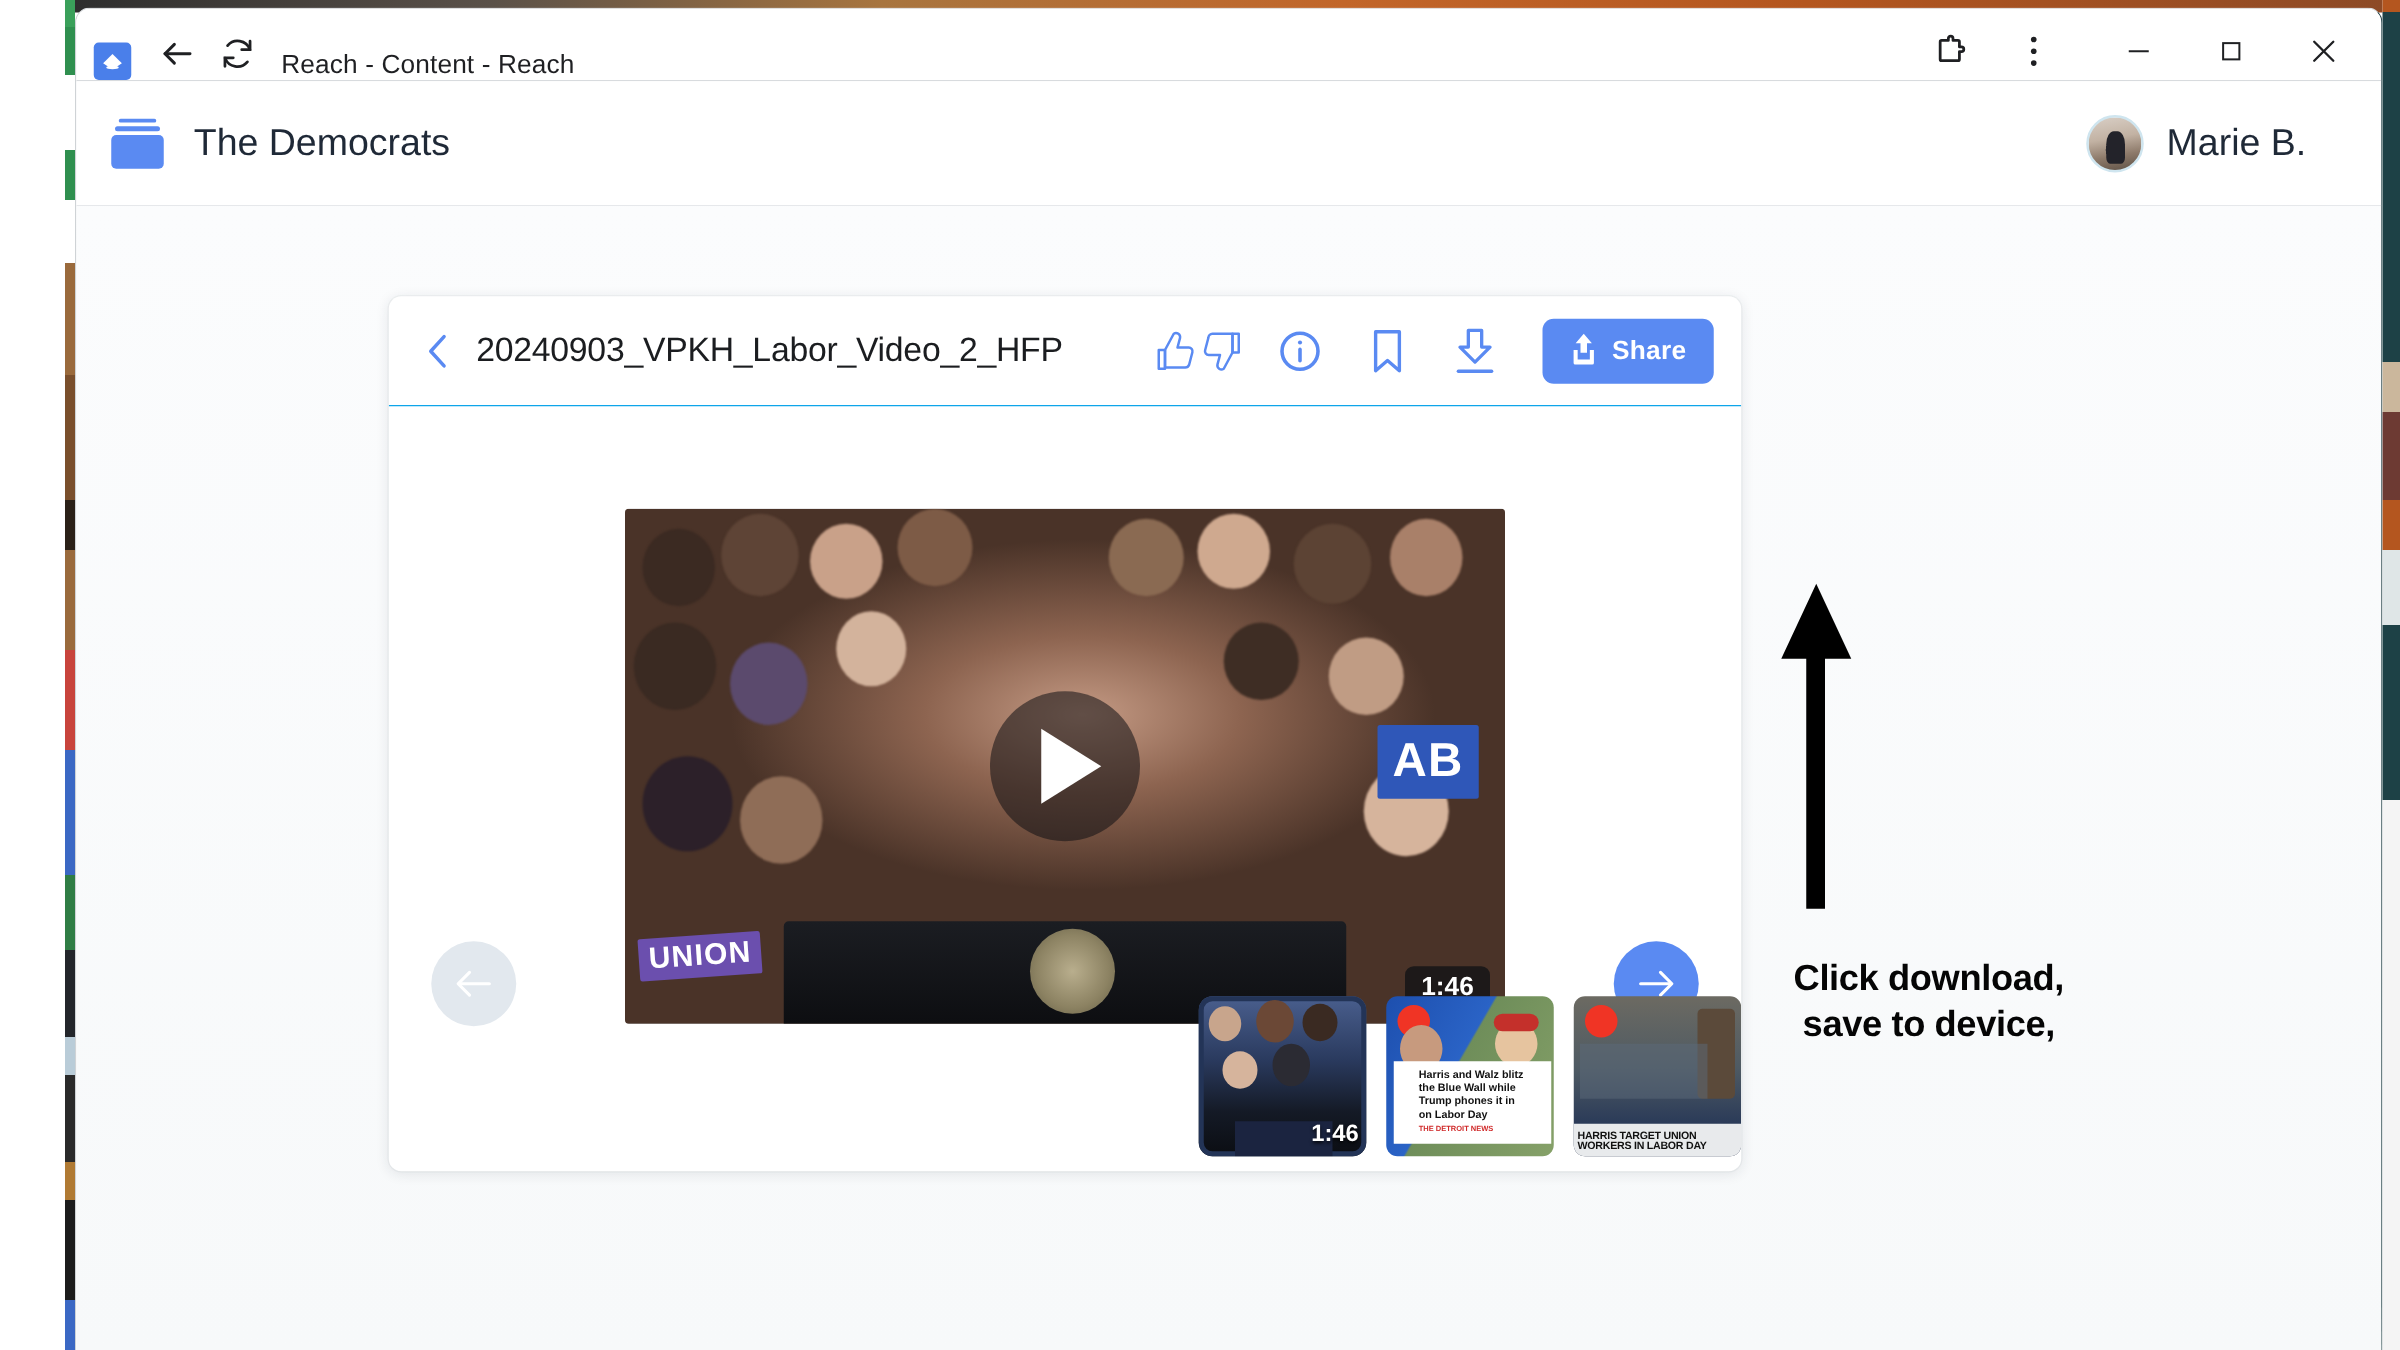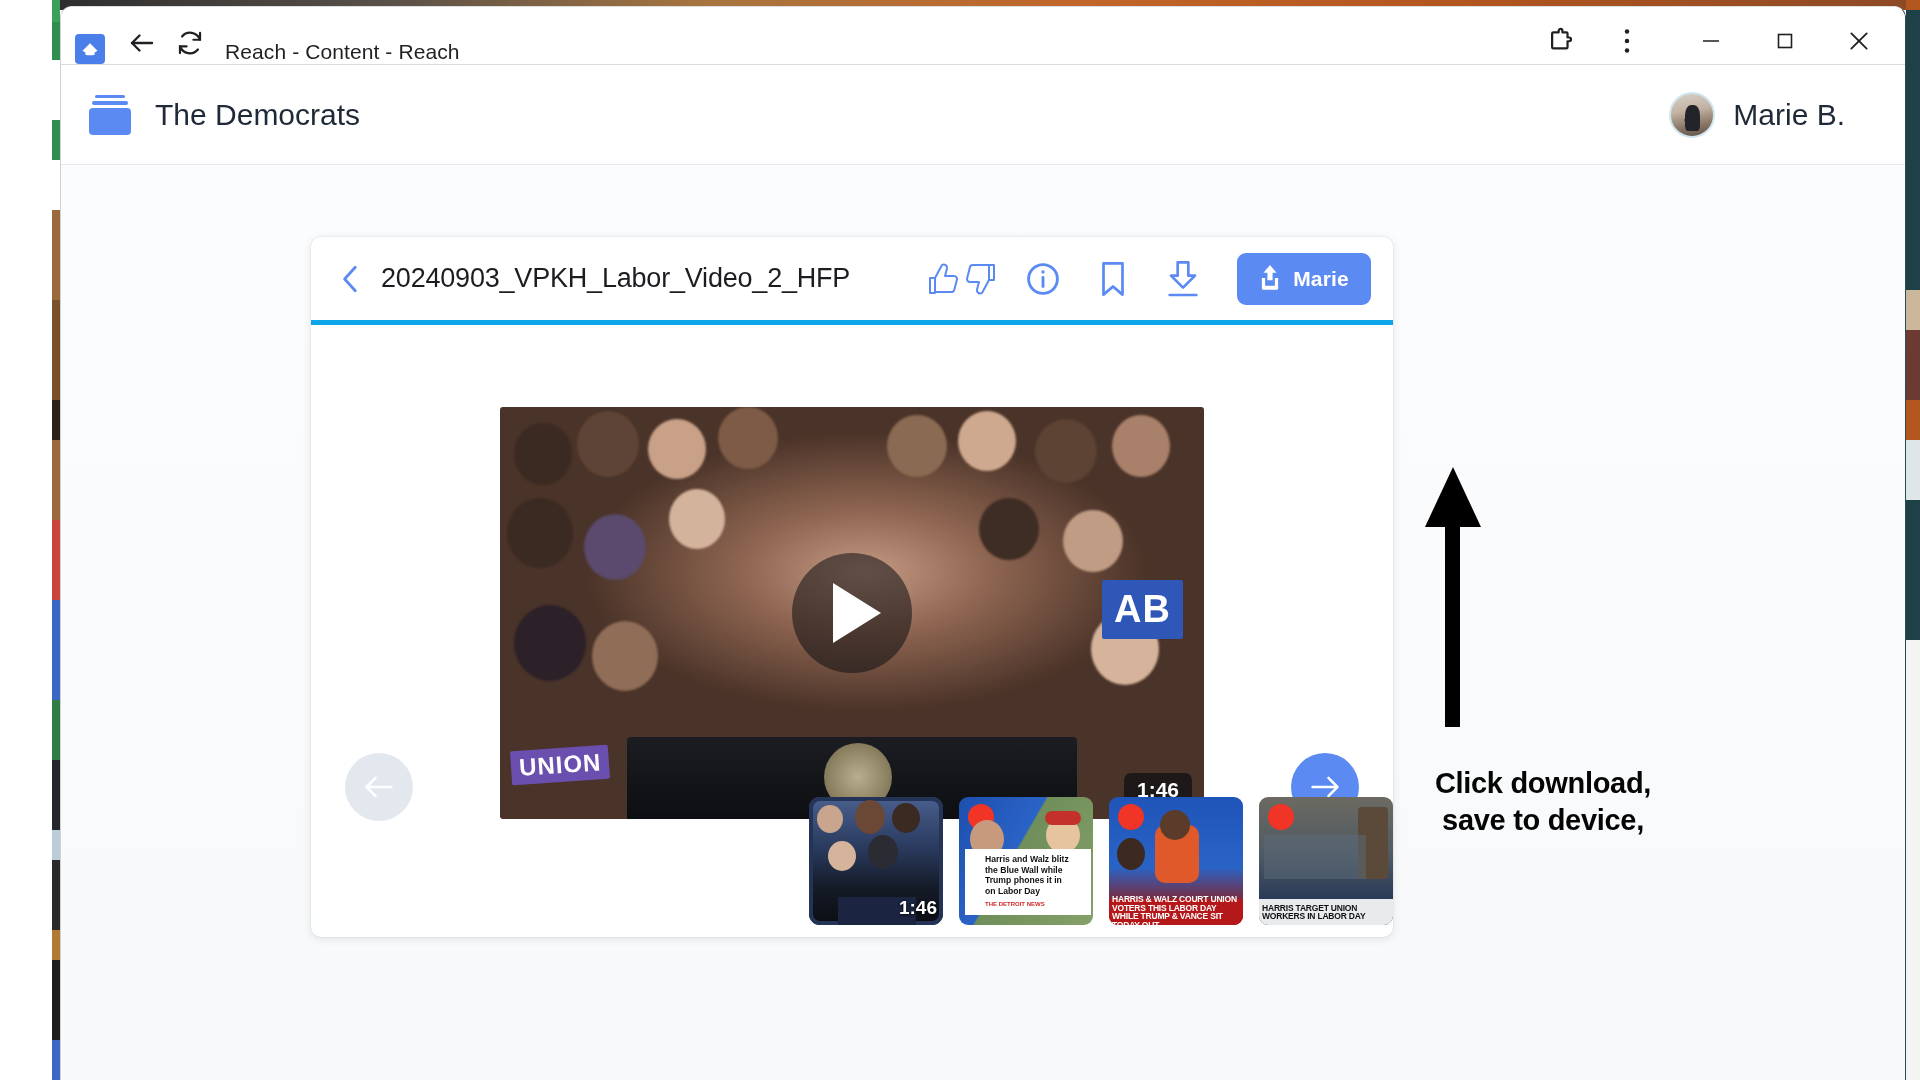--- a/index.html
+++ b/index.html
@@ -157,21 +157,21 @@
     width: 1082px; height: 700px;
     background: #ffffff;
     border-radius: 10px;
     box-shadow: 0 2px 10px rgba(30,40,60,0.10), 0 0 0 1px rgba(30,40,60,0.04);
     overflow: hidden;
   }
 
   #card-header {
     height: 88px; width: 100%;
     display: flex; align-items: center;
-    border-bottom: 5px solid #0ea5e9;
+    border-bottom: 1px solid #0ea5e9;
     padding: 0 22px 0 20px;
   }
   #back-chevron { width: 40px; display:flex; align-items:center; justify-content:center; }
   #file-name {
     margin-left: 10px; font-size: 27px; color: #1b1d20; letter-spacing: -0.2px;
     white-space: nowrap;
   }
   #card-actions { margin-left: auto; display: flex; align-items: center; }
   .act { width: 56px; height: 56px; display:flex; align-items:center; justify-content:center; }
   #act-rate { width: 78px; }
@@ -423,21 +423,21 @@
             </svg>
           </div>
 
           <button id="share-btn">
             <span>
               <svg width="22" height="26" viewBox="0 0 20 24" fill="#ffffff">
                 <path d="M10 1 L16 8 H12.4 V15 H7.6 V8 H4 Z"></path>
                 <path d="M2.5 13 h3 v7 h9 v-7 h3 v9.5 a1.2 1.2 0 0 1 -1.2 1.2 H3.7 A1.2 1.2 0 0 1 2.5 22.5 Z"></path>
               </svg>
             </span>
-            <span id="share-label">Marie</span>
+            <span id="share-label">Share</span>
           </button>
         </div>
       </div>
 
       <div id="video-area">
         <div id="video-frame">
 
           <div class="crowd-blob" style="left:2%;top:4%;width:58px;height:62px;background:#3b2a22;"></div>
           <div class="crowd-blob" style="left:11%;top:1%;width:62px;height:66px;background:#5e4436;"></div>
           <div class="crowd-blob" style="left:21%;top:3%;width:58px;height:60px;background:#c9a189;"></div>
@@ -495,28 +495,20 @@
           <div class="thumb-redchip"></div>
           <div style="position:absolute;left:8%;top:18%;width:34px;height:38px;border-radius:50%;background:#c79a7e;"></div>
           <div style="position:absolute;right:10%;top:16%;width:34px;height:36px;border-radius:50%;background:#e6c49f;"></div>
           <div style="position:absolute;right:9%;top:11%;width:36px;height:14px;border-radius:7px;background:#c4302b;"></div>
           <div class="thumb-headline">
             <span>Harris and Walz blitz the Blue Wall while Trump phones it in on Labor Day</span>
             <span class="src">THE DETROIT NEWS</span>
           </div>
         </div>
 
-        <div class="thumb" style="background:linear-gradient(180deg,#1f54b8 0%,#2a63c6 55%,#8c1d1d 86%,#6d1616 100%);">
-          <div class="thumb-redchip"></div>
-          <div style="position:absolute;left:34%;top:22%;width:44px;height:58px;border-radius:10px;background:#e0592b;"></div>
-          <div style="position:absolute;left:38%;top:10%;width:30px;height:30px;border-radius:50%;background:#5b3c2a;"></div>
-          <div style="position:absolute;left:6%;top:32%;width:28px;height:32px;border-radius:50%;background:#3c2a20;"></div>
-          <div class="thumb-dur">:45</div>
-          <div class="thumb-bottombar" style="background:#b5181a;">HARRIS &amp; WALZ COURT UNION VOTERS THIS LABOR DAY WHILE TRUMP &amp; VANCE SIT TODAY OUT</div>
-        </div>
 
         <div class="thumb" style="background:linear-gradient(180deg,#6c6a62 0%,#4e5a63 45%,#2a3a58 80%,#1b2742 100%);">
           <div class="thumb-redchip"></div>
           <div style="position:absolute;right:4%;top:8%;width:30px;height:72px;background:#5b4a3a;border-radius:4px;"></div>
           <div style="position:absolute;left:4%;top:30%;width:76%;height:34%;background:#5b6a7a;opacity:.5;"></div>
           <div class="thumb-dur">:29</div>
           <div class="thumb-bottombar" style="background:#e8eaec;color:#111;">HARRIS TARGET UNION WORKERS IN LABOR DAY</div>
         </div>
 
 

